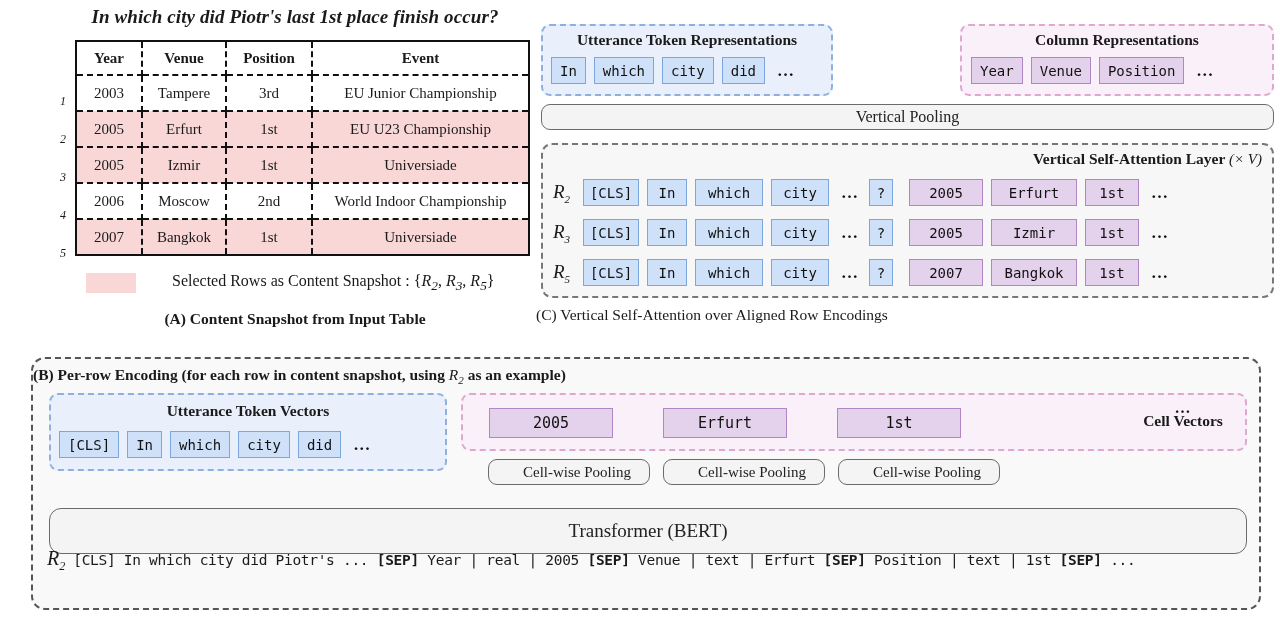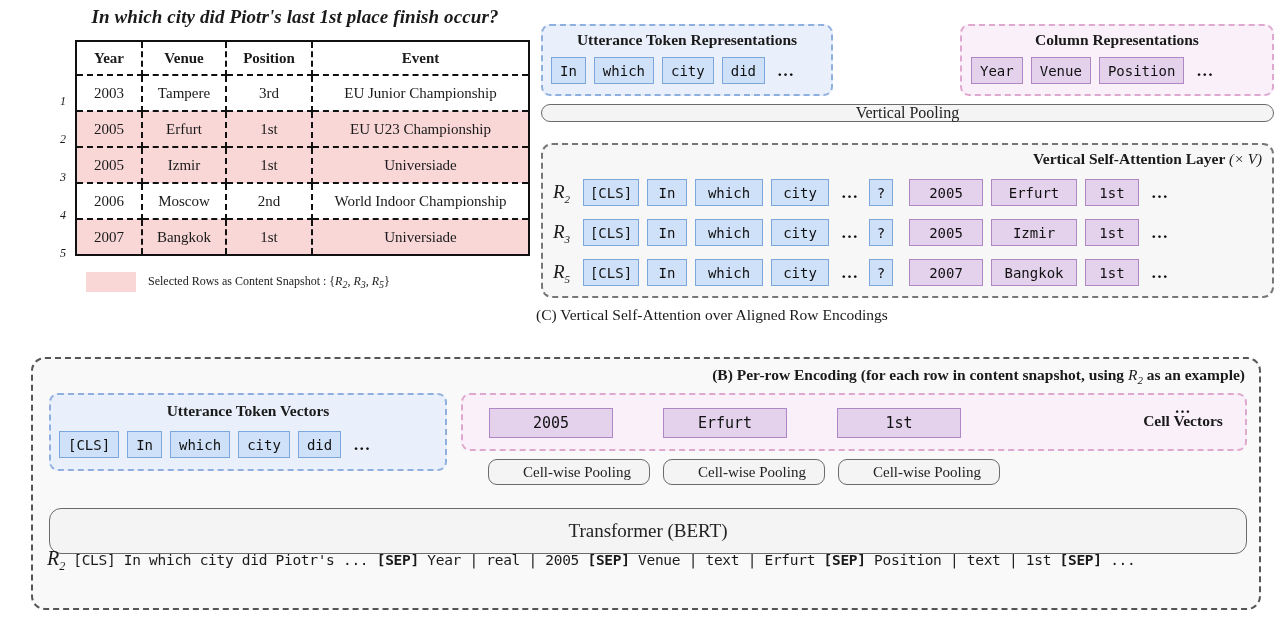--- a/index.html
+++ b/index.html
@@ -46,21 +46,21 @@
   #input-table td:last-child,#input-table th:last-child{border-right:none;}
   #input-table thead th{font-weight:bold;height:32px;}
   .c-year{width:64px;}
   .c-venue{width:82px;}
   .c-pos{width:84px;}
   .c-event{width:auto;}
   tr.sel td{background:#f9d7d7;}
 
   #legend{position:absolute;left:86px;top:272px;width:450px;display:flex;align-items:center;}
   #legend-swatch{width:50px;height:20px;background:#f9d7d7;margin-right:12px;}
-  #legend-text{font-size:12px;font-family:"Liberation Serif",serif;}
+  #legend-text{font-size:16px;font-family:"Liberation Serif",serif;margin-left:24px;}
   #legend-text .it{font-style:italic;}
   #cap-a{position:absolute;left:60px;top:310px;width:470px;text-align:center;
     font-weight:bold;font-size:15.5px;font-family:"Liberation Serif",serif;}
 
   
   .blue-panel{
     background:#e9f0fb;border:2px dashed #8fb0df;border-radius:9px;
     box-sizing:border-box;position:absolute;
   }
   .pink-panel{
@@ -100,38 +100,38 @@
   #panel-c{position:absolute;left:536px;top:0;width:744px;height:340px;}
 
   #utt-rep{left:5px;top:24px;width:292px;height:72px;}
   #utt-rep .panel-title{top:5px;}
   #utt-rep .row{position:absolute;left:8px;top:31px;display:flex;gap:8px;align-items:center;}
 
   #col-rep{left:424px;top:24px;width:314px;height:72px;}
   #col-rep .panel-title{top:5px;}
   #col-rep .row{position:absolute;left:9px;top:31px;display:flex;gap:8px;align-items:center;}
 
-  #vert-pool{left:5px;top:104px;width:733px;height:18px;}
+  #vert-pool{left:5px;top:104px;width:733px;height:26px;}
 
   #vsa{left:5px;top:143px;width:733px;height:155px;}
   #vsa-title{position:absolute;right:10px;top:5px;font-weight:bold;font-size:15.5px;
     font-family:"Liberation Serif",serif;white-space:nowrap;}
   #vsa-title .v{font-style:italic;font-weight:normal;font-size:15px;}
   .vsa-row{position:absolute;left:10px;display:flex;align-items:center;gap:0px;}
   .vsa-rl{width:30px;font-style:italic;font-size:19px;font-family:"Liberation Serif",serif;
     text-align:left;}
   .vsa-rl sub{font-size:11px;}
   .vsa-row .tok,.vsa-row .cell{margin-right:8px;}
   #cap-c{position:absolute;left:0;right:8px;top:306px;text-align:left;
     font-weight:normal;font-size:15.5px;font-family:"Liberation Serif",serif;}
 
   
   #panel-b{position:absolute;left:31px;top:357px;width:1230px;height:253px;
     background:#f9f9f9;border:2px dashed #555;border-radius:14px;box-sizing:border-box;}
-  #cap-b{position:absolute;left:0;right:14px;top:7px;text-align:right;
+  #cap-b{position:absolute;left:0;right:14px;top:7px;text-align:left;
     font-weight:bold;font-size:15.5px;font-family:"Liberation Serif",serif;}
   #cap-b .it{font-style:italic;font-weight:normal;}
   #cap-b .it sub{font-size:11px;}
 
   #utt-vec{left:16px;top:34px;width:398px;height:78px;}
   #utt-vec .panel-title{top:7px;}
   #utt-vec .row{position:absolute;left:8px;top:36px;display:flex;gap:8px;align-items:center;}
 
   #cell-vec{left:428px;top:34px;width:786px;height:58px;}
   #cell-vec .cv-item{position:absolute;top:13px;}
@@ -211,20 +211,21 @@
           <td class="c-event">Universiade</td>
         </tr>
       </tbody>
   </table>
 
   <div id="legend">
     <div id="legend-swatch"></div>
     <div id="legend-text">Selected Rows as Content Snapshot : {<span class="it"><span>R<sub>2</sub></span></span>, <span class="it"><span>R<sub>3</sub></span></span>, <span class="it"><span>R<sub>5</sub></span></span>}</div>
   </div>
 
+  <div id="cap-a">(A) Content Snapshot from Input Table</div>
 </div>
 
 <div id="panel-c">
 
   <div id="utt-rep" class="blue-panel">
     <div class="panel-title">Utterance Token Representations</div>
     <div class="row" id="c-utt-row">
         <span class="tok">In</span>
         <span class="tok">which</span>
         <span class="tok">city</span>

